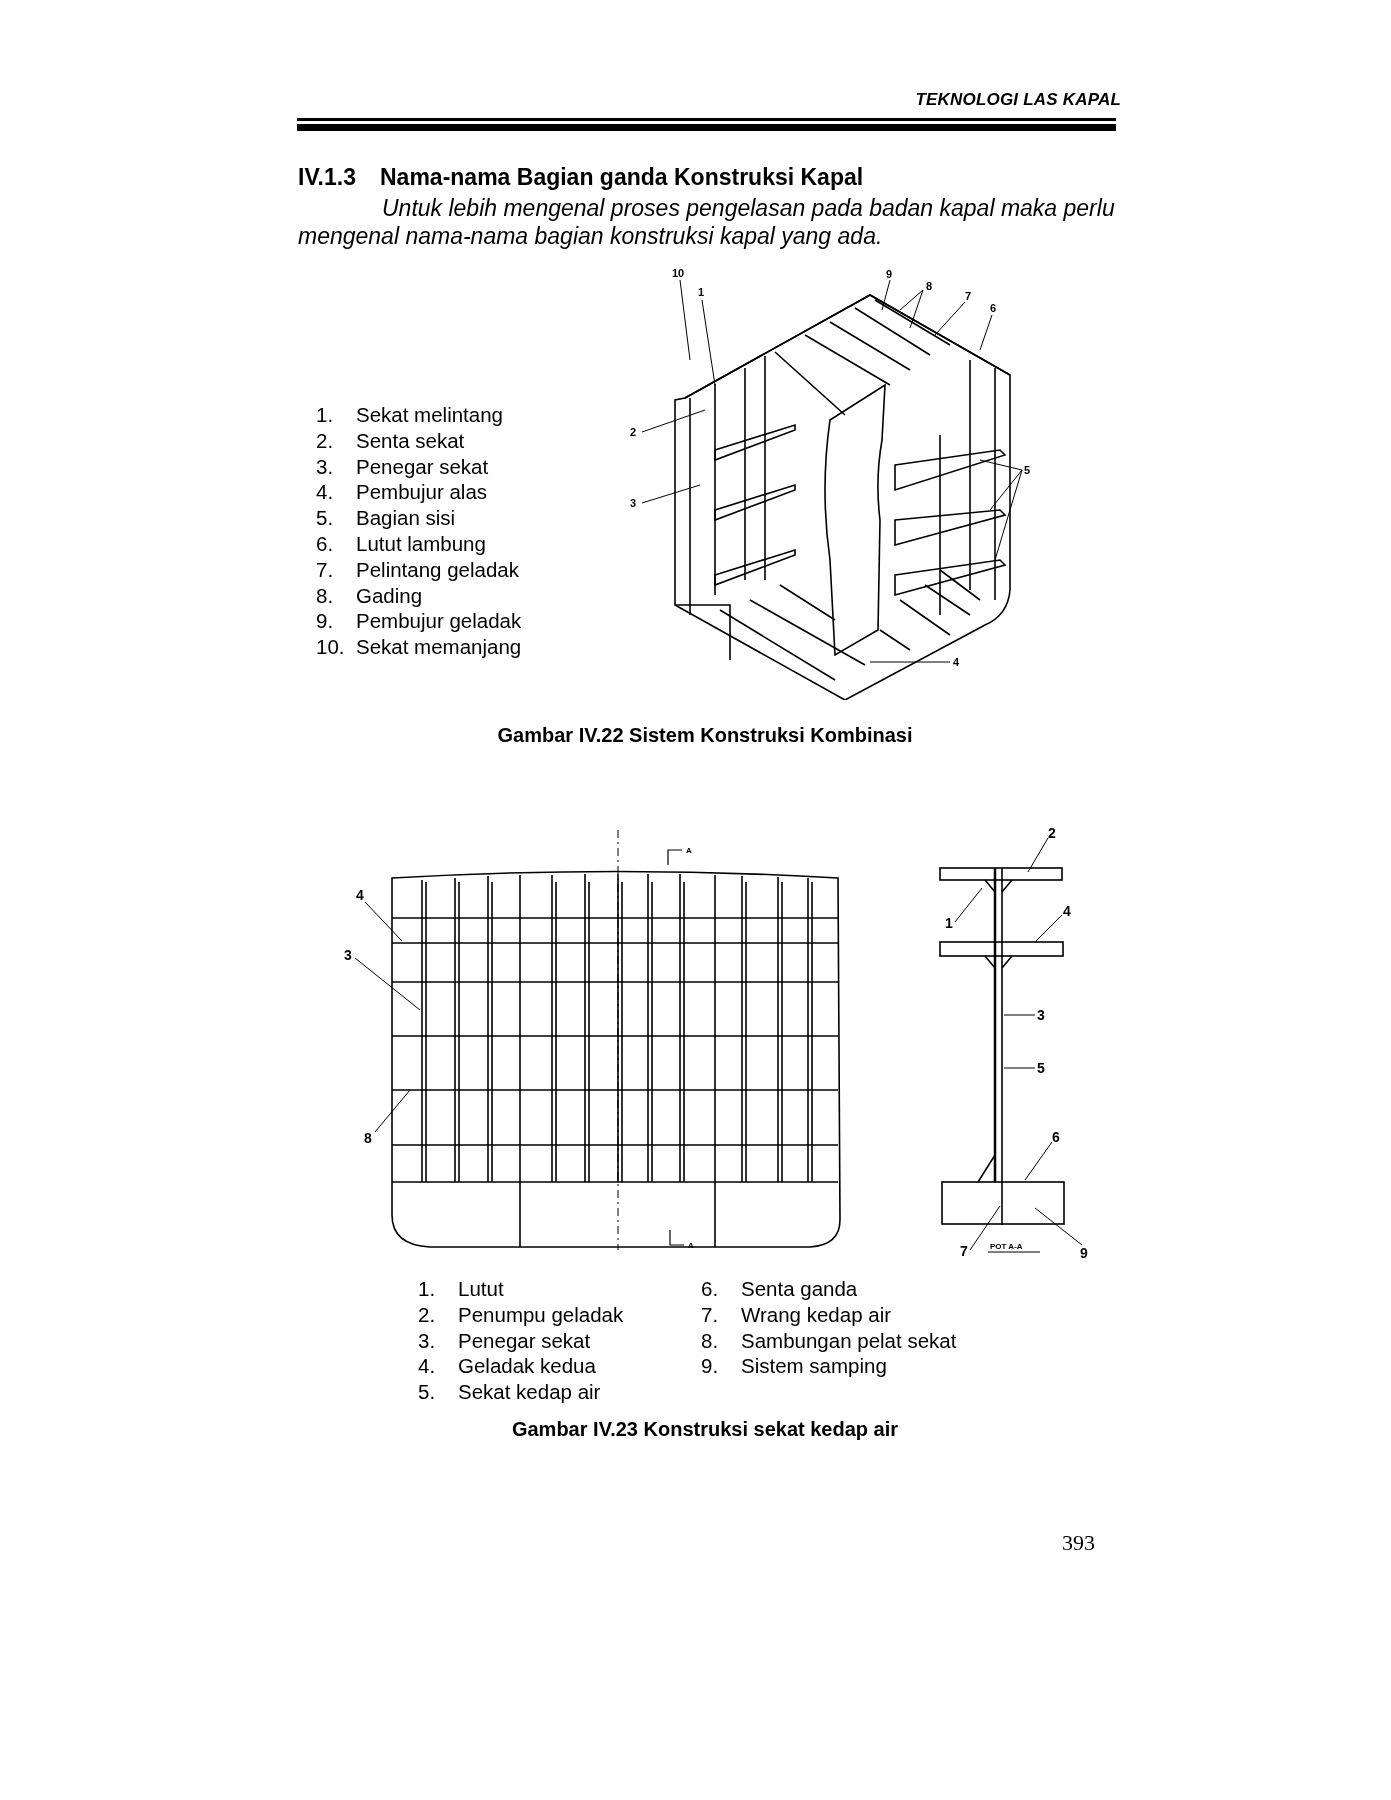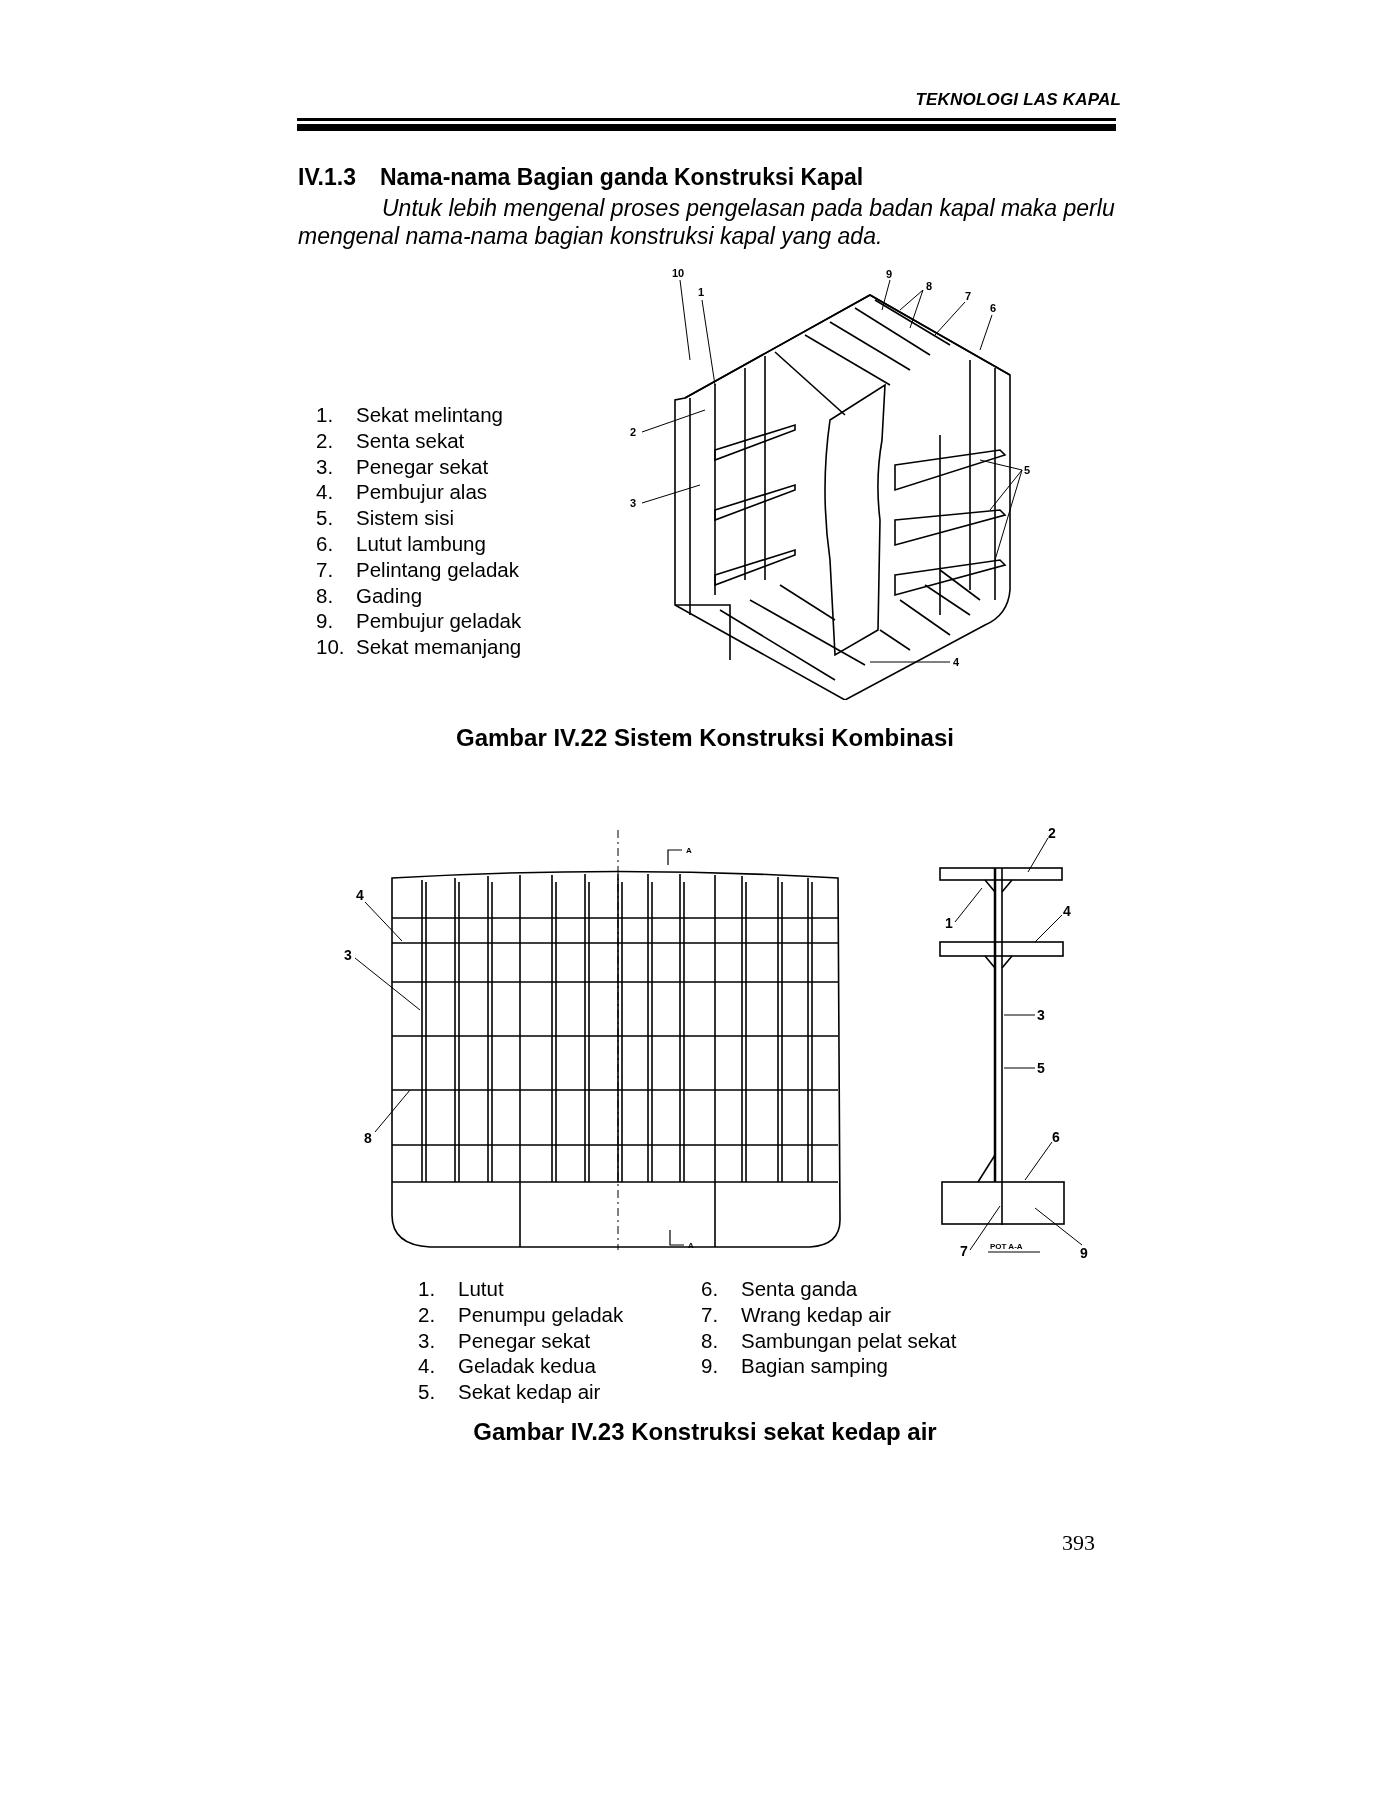--- a/index.html
+++ b/index.html
@@ -12,21 +12,21 @@
   .section-heading { left: 298px; top: 164px; font-size: 23px; font-weight: bold; }
   .section-heading .num { display: inline-block; width: 82px; }
   .para { left: 298px; top: 194px; width: 820px; font-size: 23px; line-height: 28px; font-style: italic; }
   .para .indent { display: inline-block; width: 84px; }
   .legend { font-size: 20.5px; line-height: 25.8px; }
   .legend .row { display: flex; }
   .legend .n { width: 40px; }
   .legend1 { left: 316px; top: 402px; }
   .legend2a { left: 418px; top: 1276px; }
   .legend2b { left: 701px; top: 1276px; }
-  .caption { font-size: 24px; font-weight: bold; text-align: center; }
+  .caption { font-size: 20px; font-weight: bold; text-align: center; }
   .caption1 { left: 300px; width: 810px; top: 724px; }
   .caption2 { left: 300px; width: 810px; top: 1418px; }
   .page-number { left: 1062px; top: 1530px; font-size: 22px; font-family: Liberation Serif, serif; }
   svg { position: absolute; }
   svg text { font-family: "Liberation Sans", sans-serif; font-weight: bold; font-size: 11px; }
 </style>
 </head>
 <body>
 
 <div class="abs header-title">TEKNOLOGI LAS KAPAL</div>
@@ -52,21 +52,21 @@
   <div class="row">
       <span class="n">3.</span>
       <span>Penegar sekat</span>
     </div>
   <div class="row">
       <span class="n">4.</span>
       <span>Pembujur alas</span>
     </div>
   <div class="row">
       <span class="n">5.</span>
-      <span>Sistem sisi</span>
+      <span>Bagian sisi</span>
     </div>
   <div class="row">
       <span class="n">6.</span>
       <span>Lutut lambung</span>
     </div>
   <div class="row">
       <span class="n">7.</span>
       <span>Pelintang geladak</span>
     </div>
   <div class="row">
@@ -277,19 +277,19 @@
   <div class="row">
       <span class="n">7.</span>
       <span>Wrang kedap air</span>
     </div>
   <div class="row">
       <span class="n">8.</span>
       <span>Sambungan pelat sekat</span>
     </div>
   <div class="row">
       <span class="n">9.</span>
-      <span>Bagian samping</span>
+      <span>Sistem samping</span>
     </div>
 </div>
 
 <div class="abs caption caption2">Gambar IV.23  Konstruksi sekat kedap air</div>
 
 <div class="abs page-number">393</div>
 
 </body></html>

